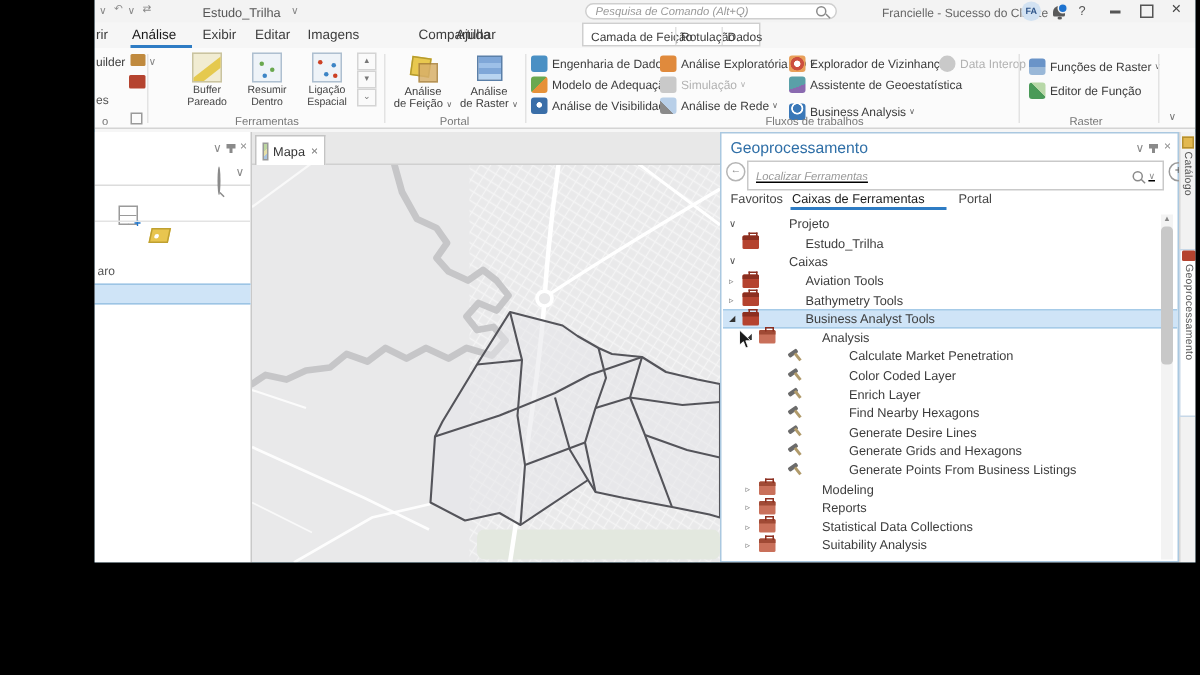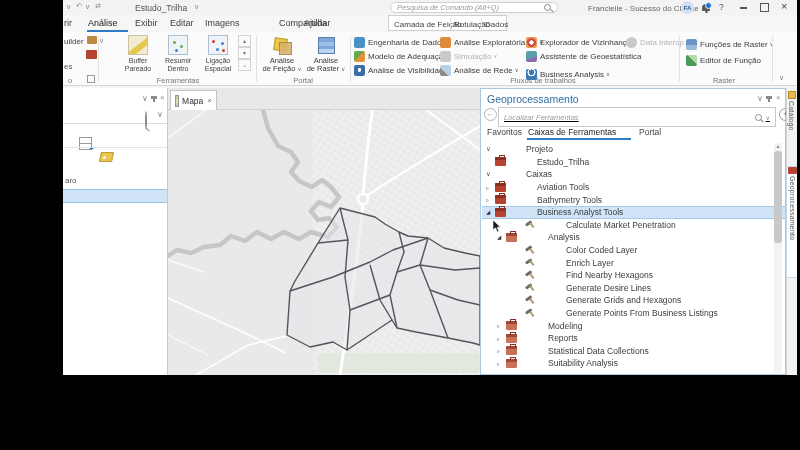--- a/index.html
+++ b/index.html
@@ -381,33 +381,33 @@
         <div class="trow d1">
           <span class="texp">▹</span>
           <span class="ic-toolbox"></span>
           <span class="tlabel">Bathymetry Tools</span>
         </div>
         <div class="trow d1 sel">
           <span class="texp exp">◢</span>
           <span class="ic-toolbox"></span>
           <span class="tlabel">Business Analyst Tools</span>
         </div>
-        <div class="trow d3">
-          <span class="texp"></span>
-          <span class="ic-tool"></span>
-          <span class="tlabel">Calculate Market Penetration</span>
-        </div>
         <div class="trow d2">
           <span class="texp exp">◢</span>
           <span class="ic-toolset"></span>
           <span class="tlabel">Analysis</span>
         </div>
         <div class="trow d3">
           <span class="texp"></span>
           <span class="ic-tool"></span>
+          <span class="tlabel">Calculate Market Penetration</span>
+        </div>
+        <div class="trow d3">
+          <span class="texp"></span>
+          <span class="ic-tool"></span>
           <span class="tlabel">Color Coded Layer</span>
         </div>
         <div class="trow d3">
           <span class="texp"></span>
           <span class="ic-tool"></span>
           <span class="tlabel">Enrich Layer</span>
         </div>
         <div class="trow d3">
           <span class="texp"></span>
           <span class="ic-tool"></span>

